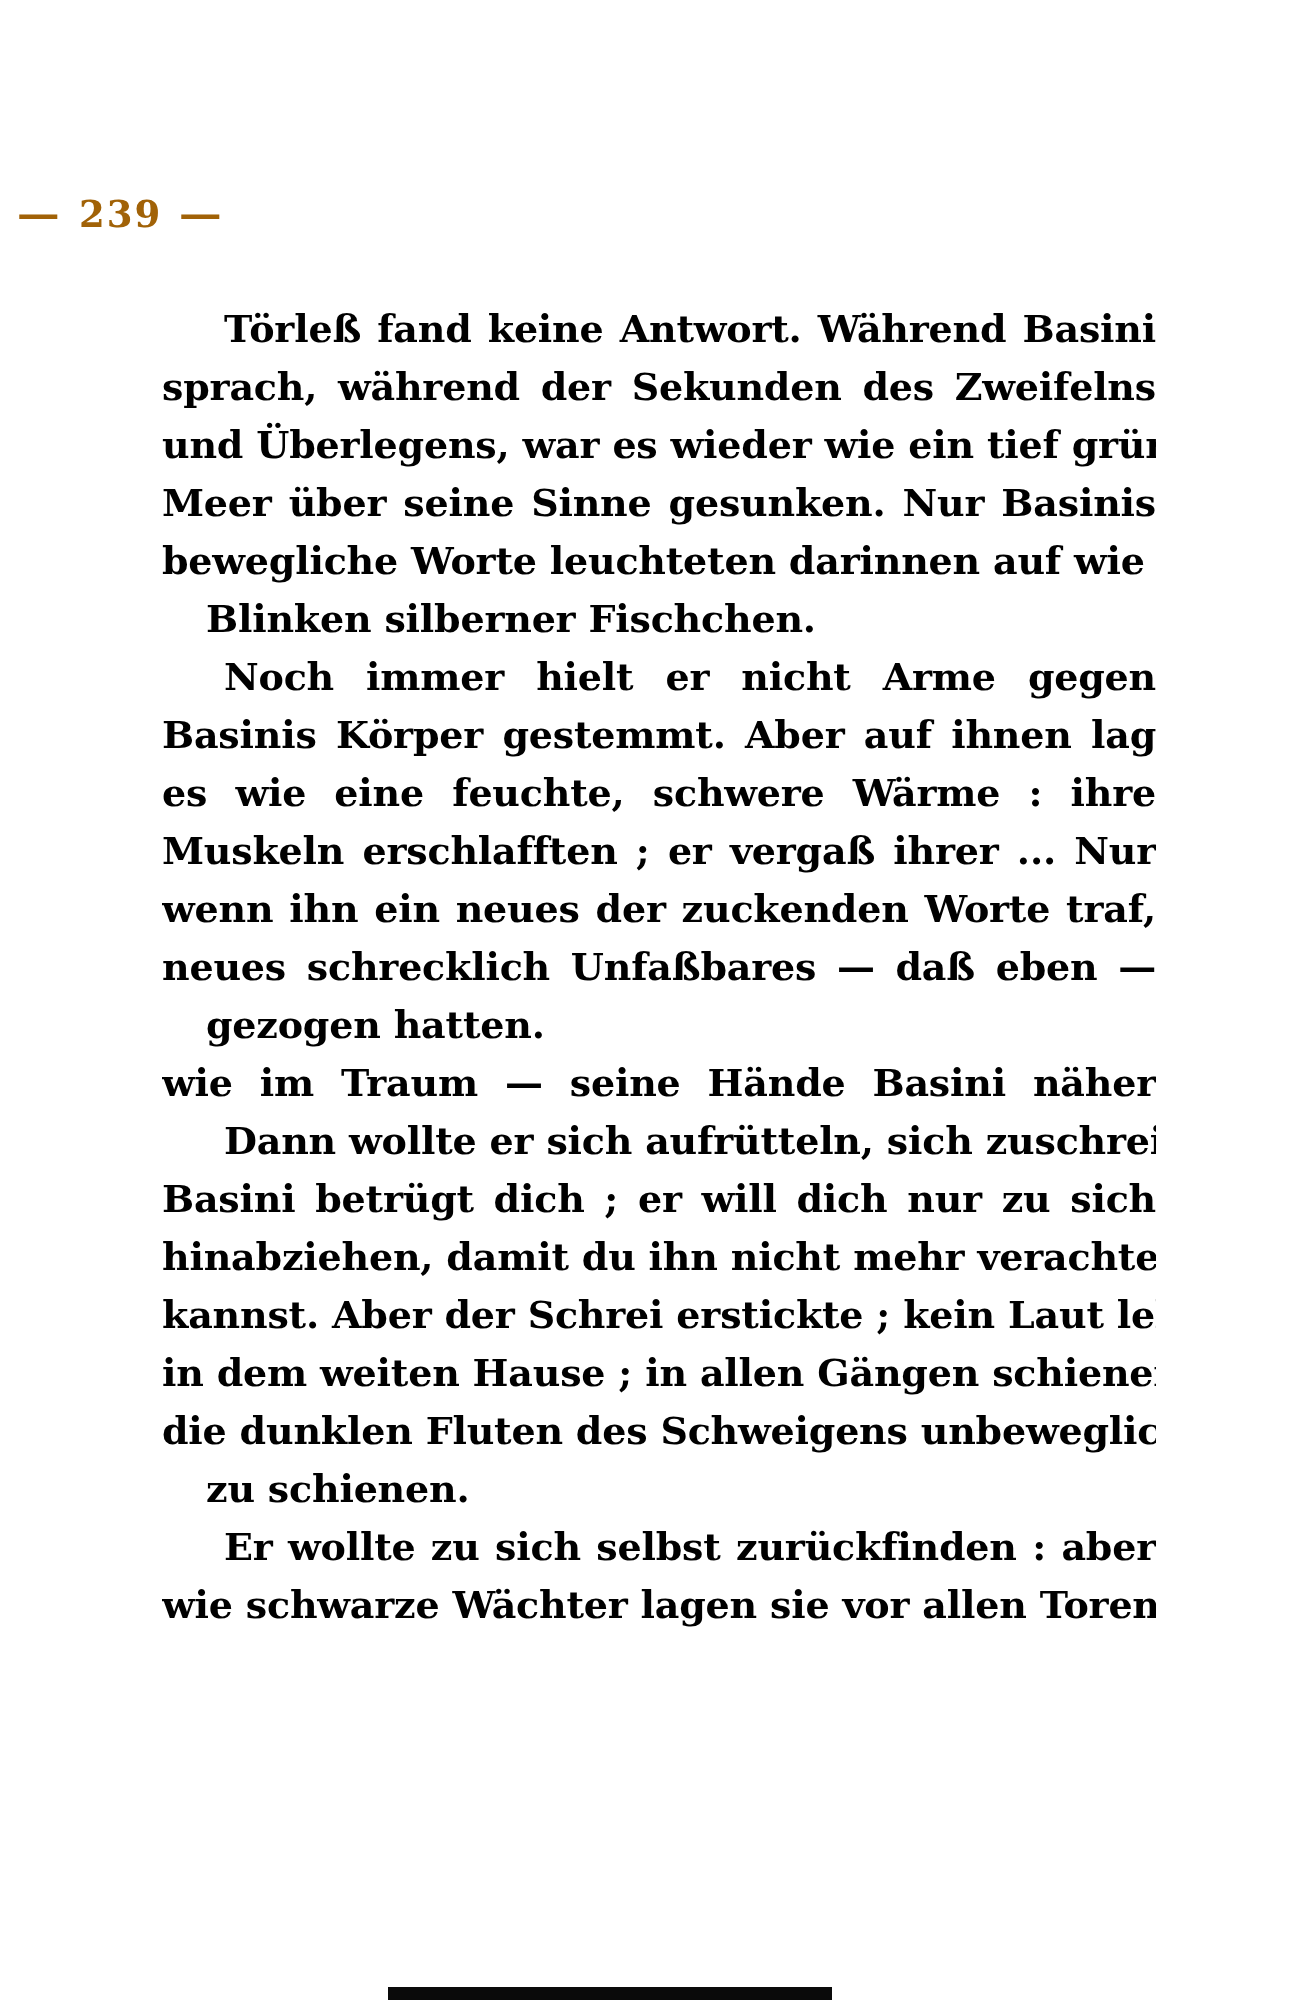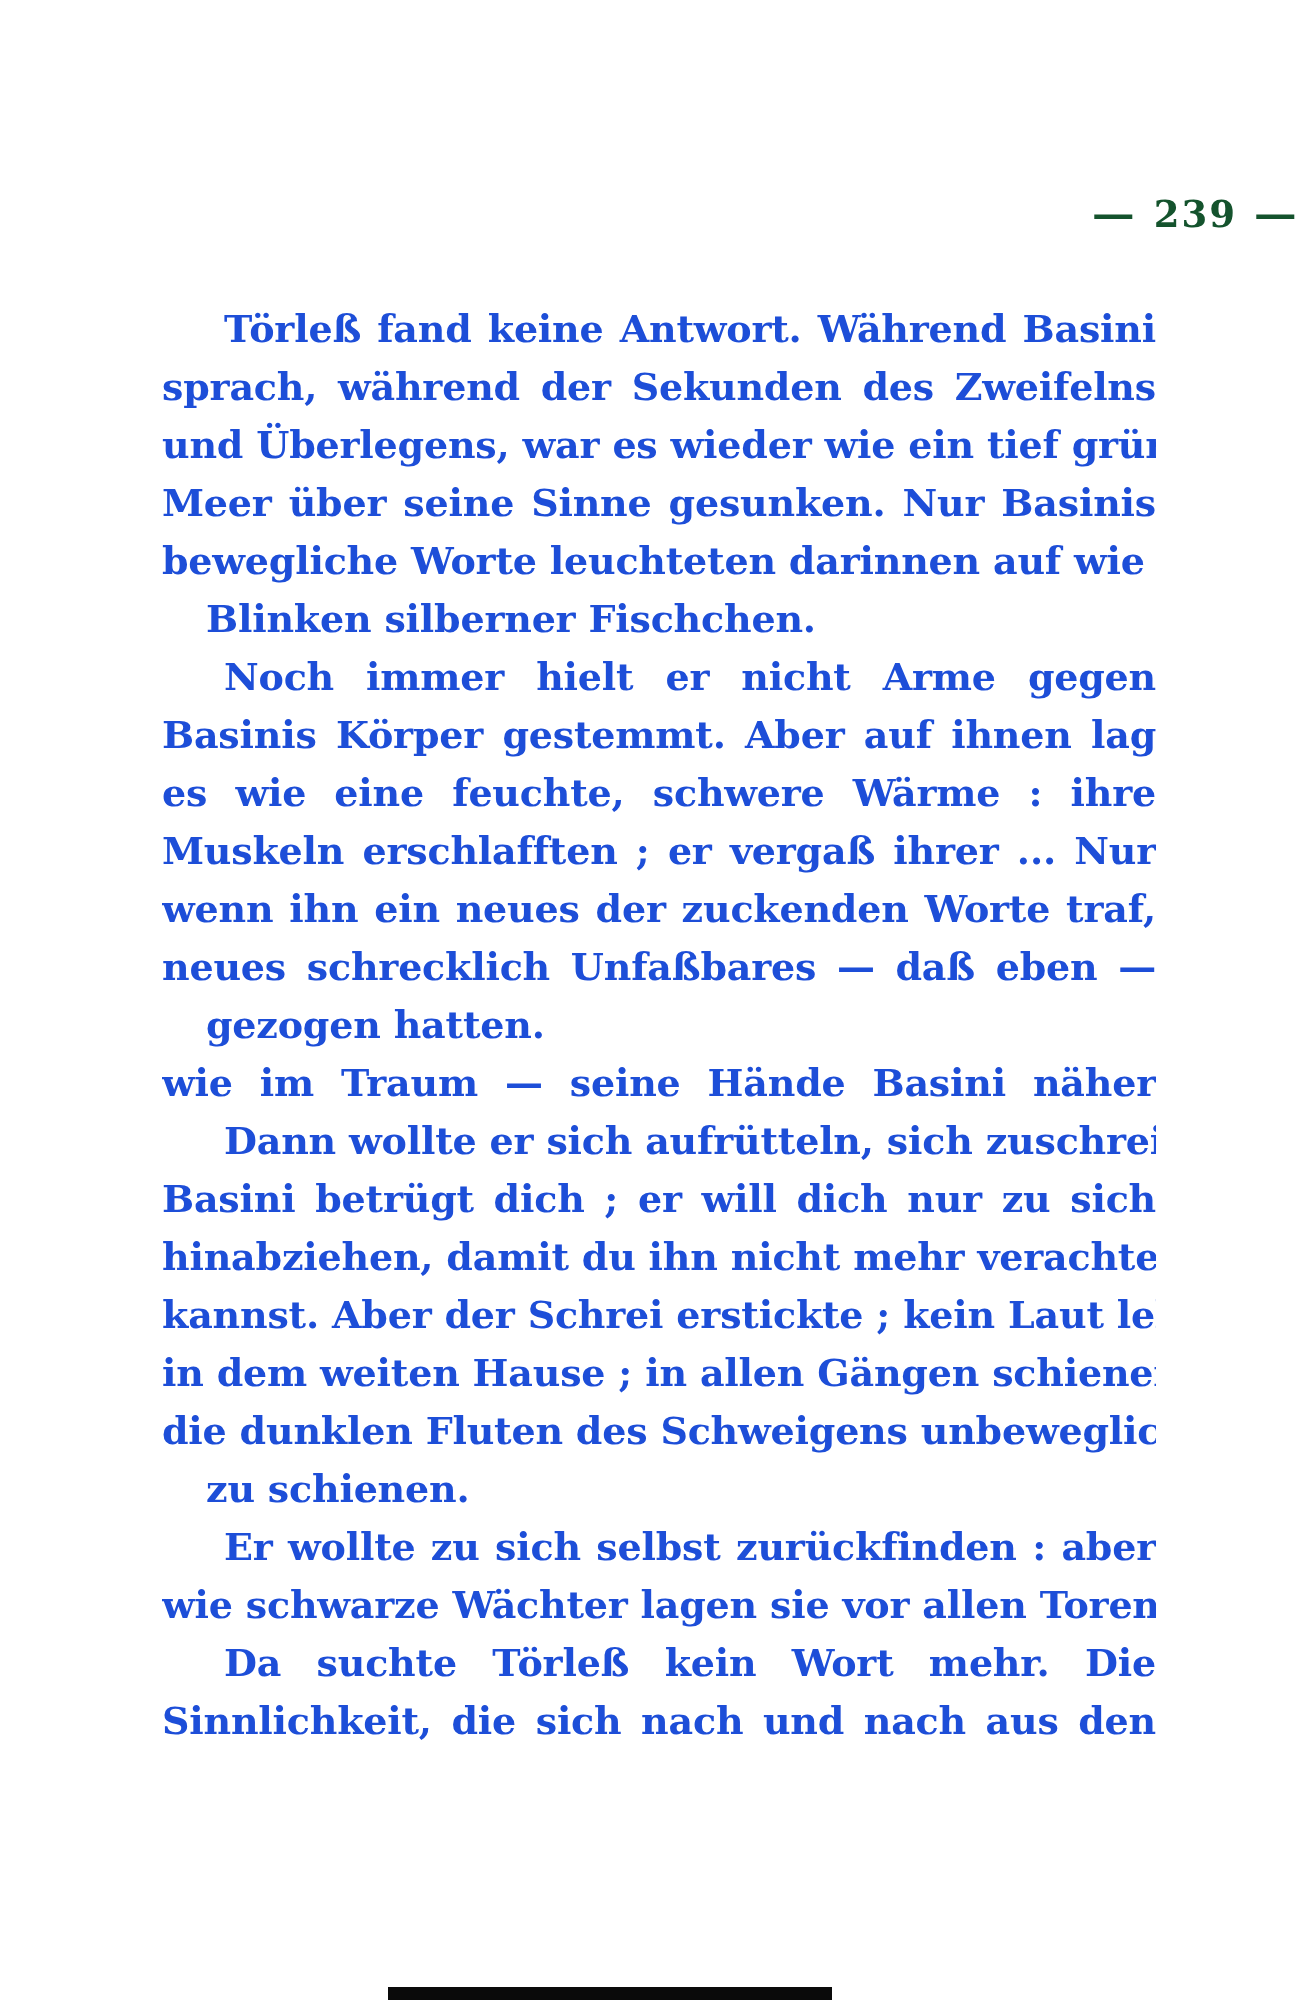--- a/index.html
+++ b/index.html
@@ -14,41 +14,41 @@
     background: #ffffff;
     overflow: hidden;
     font-family: "DejaVu Serif", serif;
     color: #15120e;
   }
   .page-number {
     position: absolute;
     top: 192px;
     left: 0;
     width: 100%;
-    text-align: right;
+    text-align: left;
     font-size: 37px;
     font-weight: bold;
     letter-spacing: 2px;
-    color: #14532d;
+    color: #a16207;
   }
   .page-number .dash {
     display: inline-block;
     margin: 0 20px;
     transform: scaleX(1.15);
   }
   .text-block {
     position: absolute;
     top: 300px;
     left: 162px;
     width: 994px;
     font-size: 38px;
     font-weight: bold;
     letter-spacing: -0.2px;
     line-height: 58px;
-    color: #1d4ed8;
+    color: #000000;
   }
   .paragraph { margin: 0; }
   .paragraph.gap { }
   .line {
     height: 58px;
     white-space: nowrap;      
     text-align: justify;
     text-align-last: justify; 
     overflow: hidden;
   }
@@ -99,20 +99,16 @@
         <div class="line">hinabziehen, damit du ihn nicht mehr verachten</div>
         <div class="line">kannst. Aber der Schrei erstickte ; kein Laut lebte</div>
         <div class="line">in dem weiten Hause ; in allen Gängen schienen</div>
         <div class="line">die dunklen Fluten des Schweigens unbeweglich</div>
         <div class="line last">zu schienen.</div>
       </div>
       <div class="paragraph gap">
         <div class="line indent">Er wollte zu sich selbst zurückfinden : aber</div>
         <div class="line">wie schwarze Wächter lagen sie vor allen Toren.</div>
       </div>
-      <div class="paragraph gap">
-        <div class="line indent">Da suchte Törleß kein Wort mehr. Die</div>
-        <div class="line">Sinnlichkeit, die sich nach und nach aus den</div>
-      </div>
     </div>
 
   <div class="scan-bar"></div>
 </div>
 
 </body></html>

